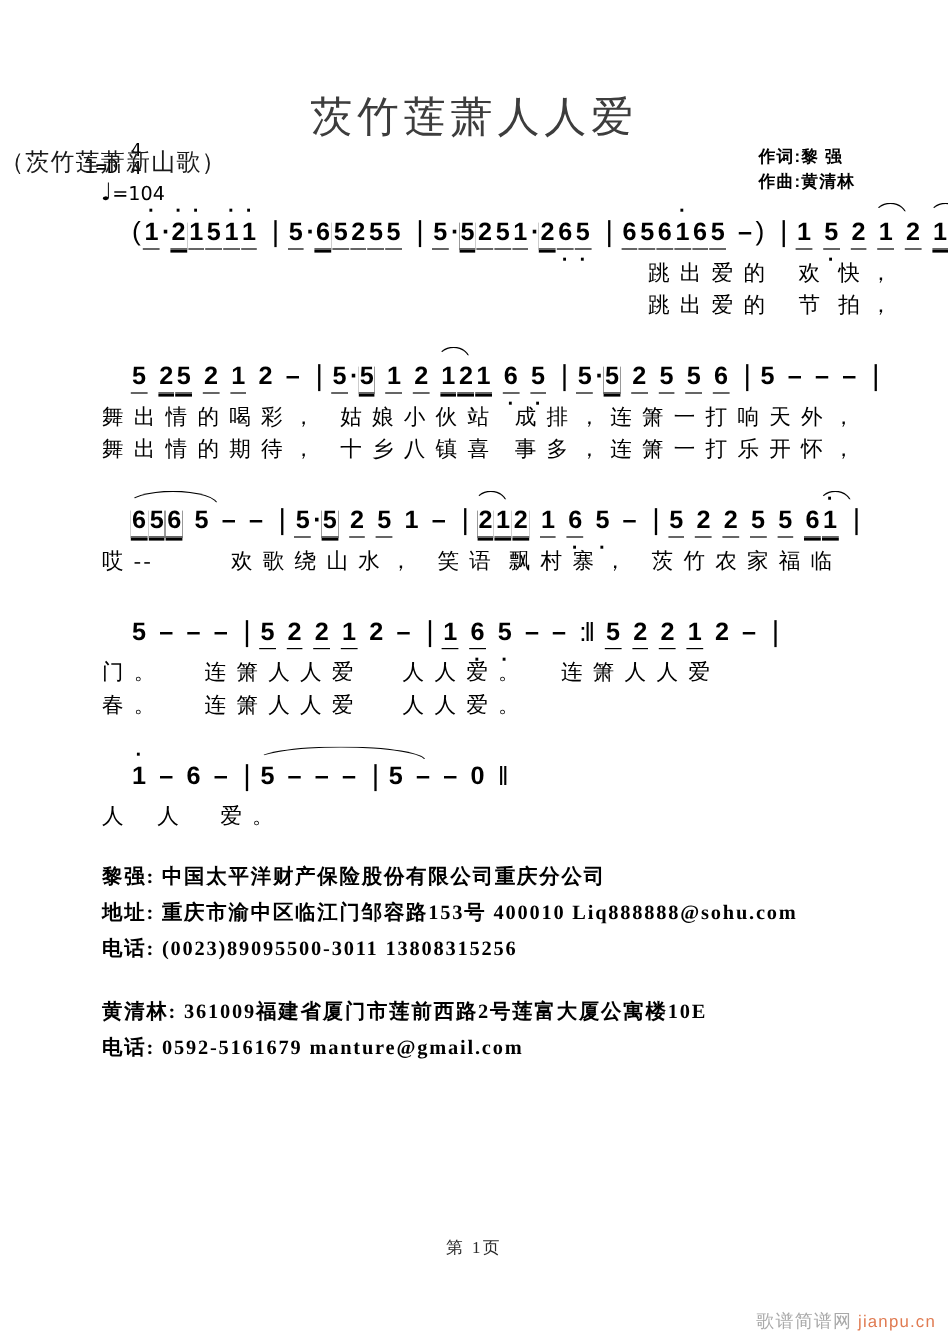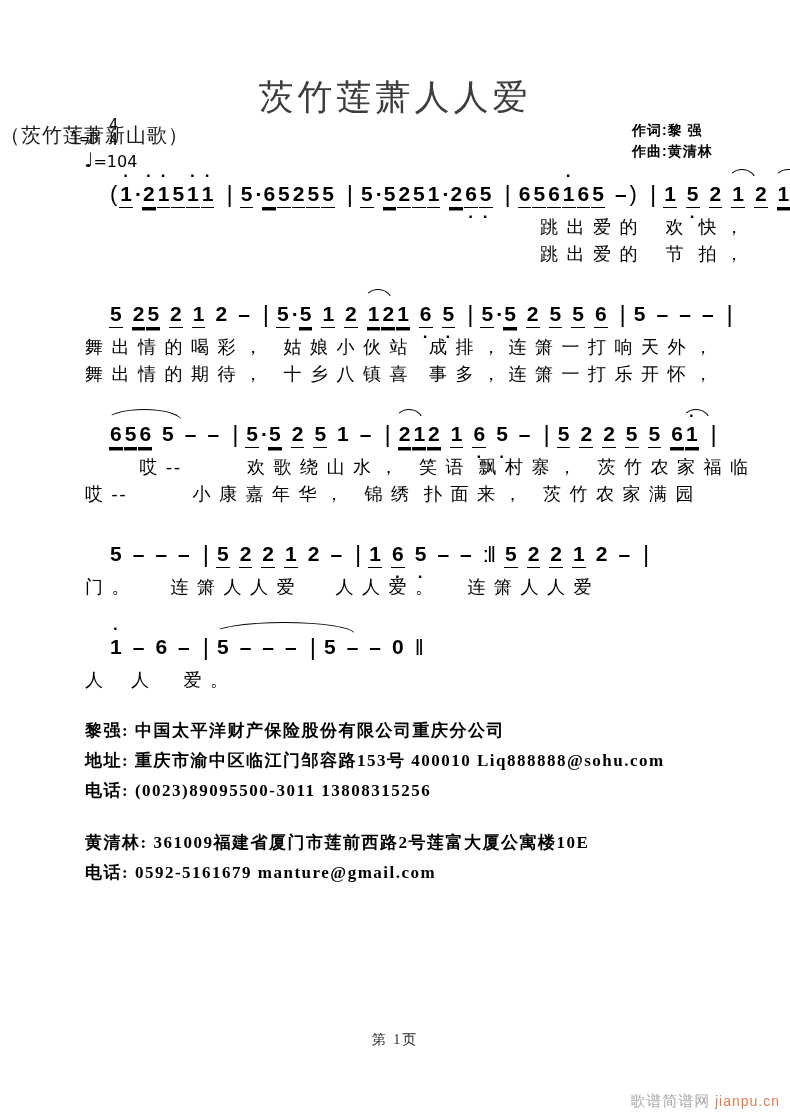--- a/index.html
+++ b/index.html
@@ -87,26 +87,26 @@
         <div class="lyric" style="padding-left: 455px;">跳 出 爱 的    欢  快 ，</div>
         <div class="lyric" style="padding-left: 455px;">跳 出 爱 的    节  拍 ，</div>
       </div>
       <div class="music-line">
         <div class="notation"><span class="tok note u1">5</span><span class="tok note u2">2</span><span class="tok note u2 tg">5</span><span class="tok note u1">2</span><span class="tok note u1">1</span><span class="tok note">2</span><span class="tok dash">–</span><span class="tok bar">|</span><span class="tok note u1">5</span><span class="tok dot tg">·</span><span class="tok note u2 tg">5</span><span class="tok note u1">1</span><span class="tok note u1">2</span><span class="tok note u2">1<i class="arc"></i></span><span class="tok note u2 tg">2</span><span class="tok note u2 tg">1</span><span class="tok note u1 db">6</span><span class="tok note u1 db">5</span><span class="tok bar">|</span><span class="tok note u1">5</span><span class="tok dot tg">·</span><span class="tok note u2 tg">5</span><span class="tok note u1">2</span><span class="tok note u1">5</span><span class="tok note u1">5</span><span class="tok note u1">6</span><span class="tok bar">|</span><span class="tok note">5</span><span class="tok dash">–</span><span class="tok dash">–</span><span class="tok dash">–</span><span class="tok bar">|</span></div>
         <div class="lyric" style="padding-left: 0px;">舞 出 情 的 喝 彩 ，   姑 娘 小 伙 站   成 排 ， 连 箫 一 打 响 天 外 ，</div>
         <div class="lyric" style="padding-left: 0px;">舞 出 情 的 期 待 ，   十 乡 八 镇 喜   事 多 ， 连 箫 一 打 乐 开 怀 ，</div>
       </div>
       <div class="music-line">
         <div class="notation"><span class="tok note u2">6<i class="arc arc-w"></i></span><span class="tok note u2 tg">5</span><span class="tok note u2 tg">6</span><span class="tok note">5</span><span class="tok dash">–</span><span class="tok dash">–</span><span class="tok bar">|</span><span class="tok note u1">5</span><span class="tok dot tg">·</span><span class="tok note u2 tg">5</span><span class="tok note u1">2</span><span class="tok note u1">5</span><span class="tok note">1</span><span class="tok dash">–</span><span class="tok bar">|</span><span class="tok note u2">2<i class="arc"></i></span><span class="tok note u2 tg">1</span><span class="tok note u2 tg">2</span><span class="tok note u1">1</span><span class="tok note u1 db">6</span><span class="tok note db">5</span><span class="tok dash">–</span><span class="tok bar">|</span><span class="tok note u1">5</span><span class="tok note u1">2</span><span class="tok note u1">2</span><span class="tok note u1">5</span><span class="tok note u1">5</span><span class="tok note u2">6</span><span class="tok note u2 da tg">1<i class="arc"></i></span><span class="tok bar">|</span></div>
-        <div class="lyric" style="padding-left: 0px; text-align: right;">哎 --          欢 歌 绕 山 水 ，   笑 语  飘 村 寨 ，   茨 竹 农 家 福 临</div>
-        <div class="lyric" style="padding-left: 0px;">哎 --          小 康 嘉 年 华 ，   锦 绣  扑 面 来 ，   茨 竹 农 家 满 园</div>
+        <div class="lyric" style="padding-left: 0px;">哎 --          欢 歌 绕 山 水 ，   笑 语  飘 村 寨 ，   茨 竹 农 家 福 临</div>
       </div>
       <div class="music-line">
         <div class="notation"><span class="tok note">5</span><span class="tok dash">–</span><span class="tok dash">–</span><span class="tok dash">–</span><span class="tok bar">|</span><span class="tok note u1">5</span><span class="tok note u1">2</span><span class="tok note u1">2</span><span class="tok note u1">1</span><span class="tok note">2</span><span class="tok dash">–</span><span class="tok bar">|</span><span class="tok note u1">1</span><span class="tok note u1 db">6</span><span class="tok note db">5</span><span class="tok dash">–</span><span class="tok dash">–</span><span class="tok rep">:‖</span><span class="tok note u1">5</span><span class="tok note u1">2</span><span class="tok note u1">2</span><span class="tok note u1">1</span><span class="tok note">2</span><span class="tok dash">–</span><span class="tok bar">|</span></div>
         <div class="lyric" style="padding-left: 0px;">门 。      连 箫 人 人 爱      人 人 爱 。     连 箫 人 人 爱</div>
+        <div class="lyric" style="padding-left: 0px;">春 。      连 箫 人 人 爱      人 人 爱 。</div>
       </div>
       <div class="music-line">
         <div class="notation"><span class="tok note da">1</span><span class="tok dash">–</span><span class="tok note">6</span><span class="tok dash">–</span><span class="tok bar">|</span><span class="tok note">5<i class="arc arc-x"></i></span><span class="tok dash">–</span><span class="tok dash">–</span><span class="tok dash">–</span><span class="tok bar">|</span><span class="tok note">5</span><span class="tok dash">–</span><span class="tok dash">–</span><span class="tok note">0</span><span class="tok final">‖</span></div>
         <div class="lyric" style="padding-left: 0px;">人    人     爱 。</div>
       </div>
     </div>
 
   <div class="contacts" id="contacts">
       <div class="contact-block">
         <div class="contact-line">黎强: 中国太平洋财产保险股份有限公司重庆分公司</div>

